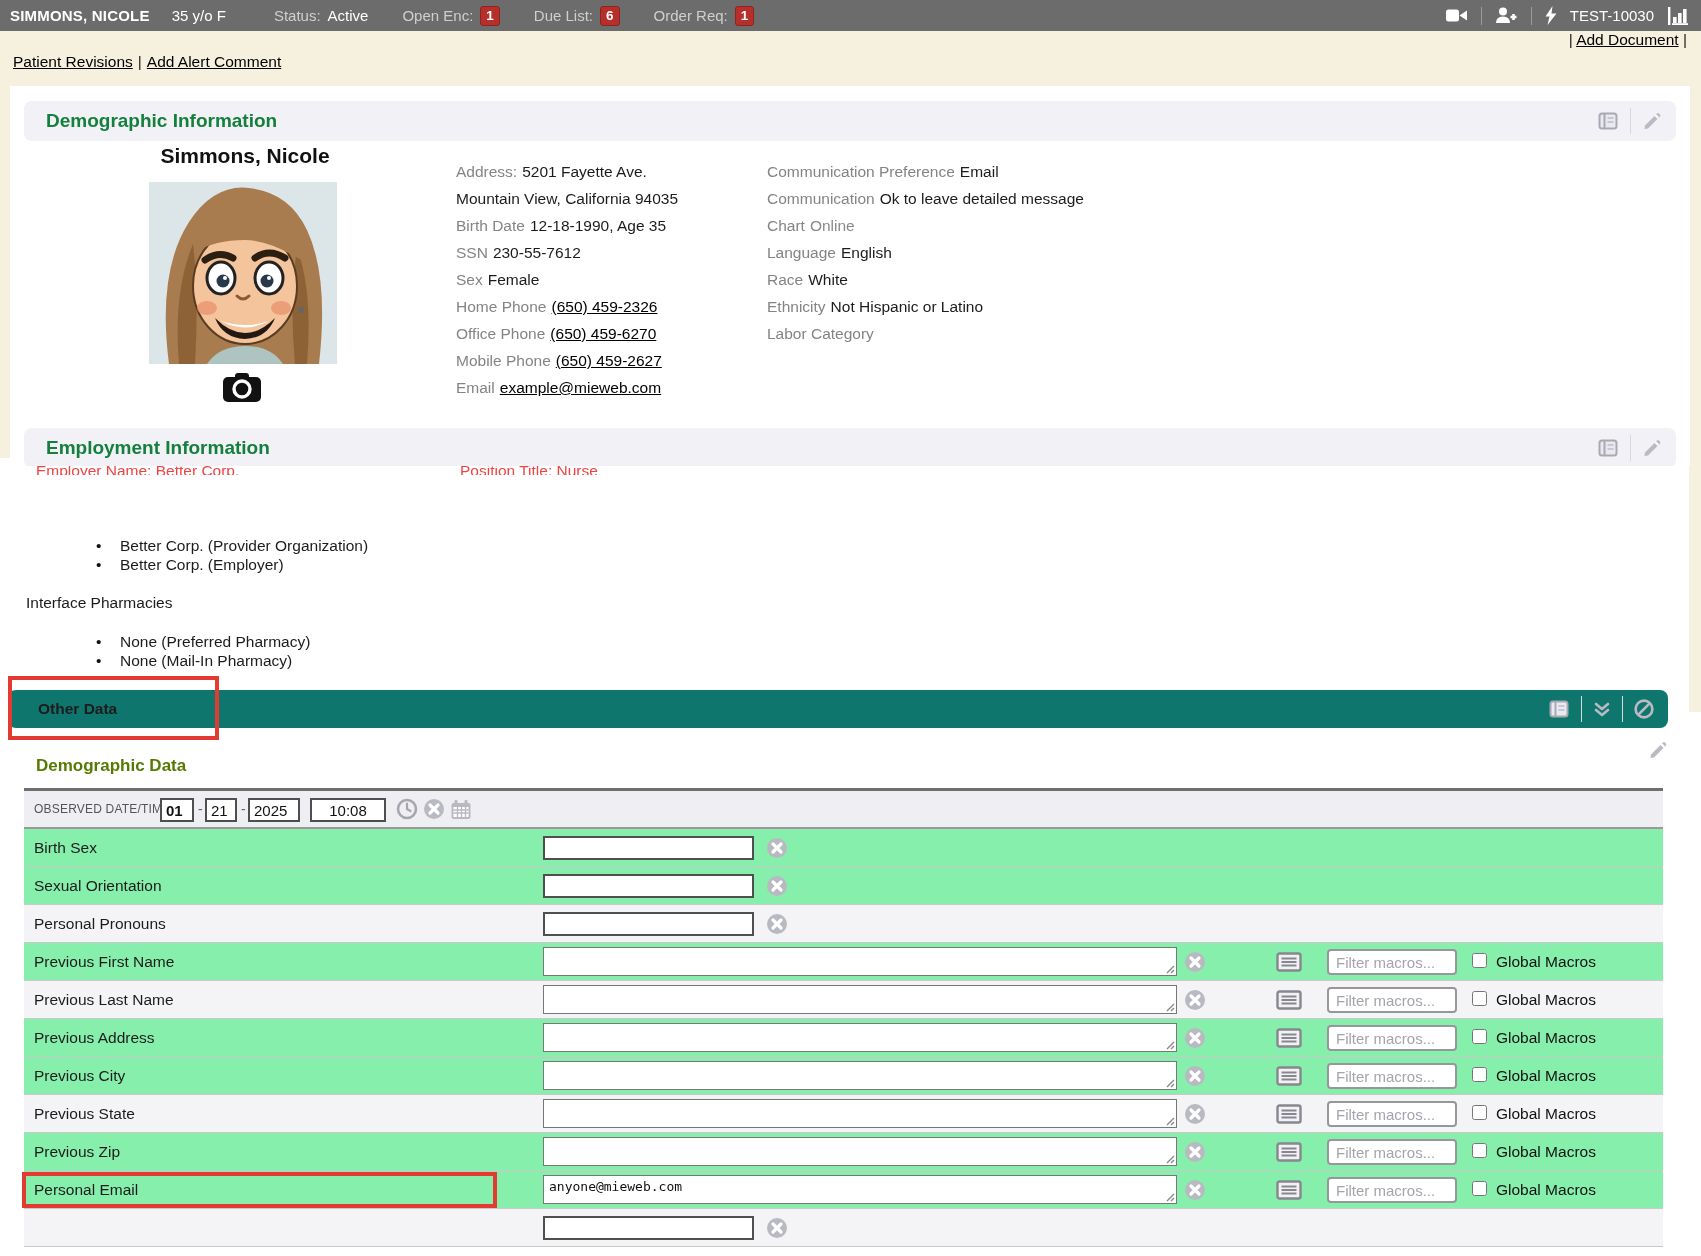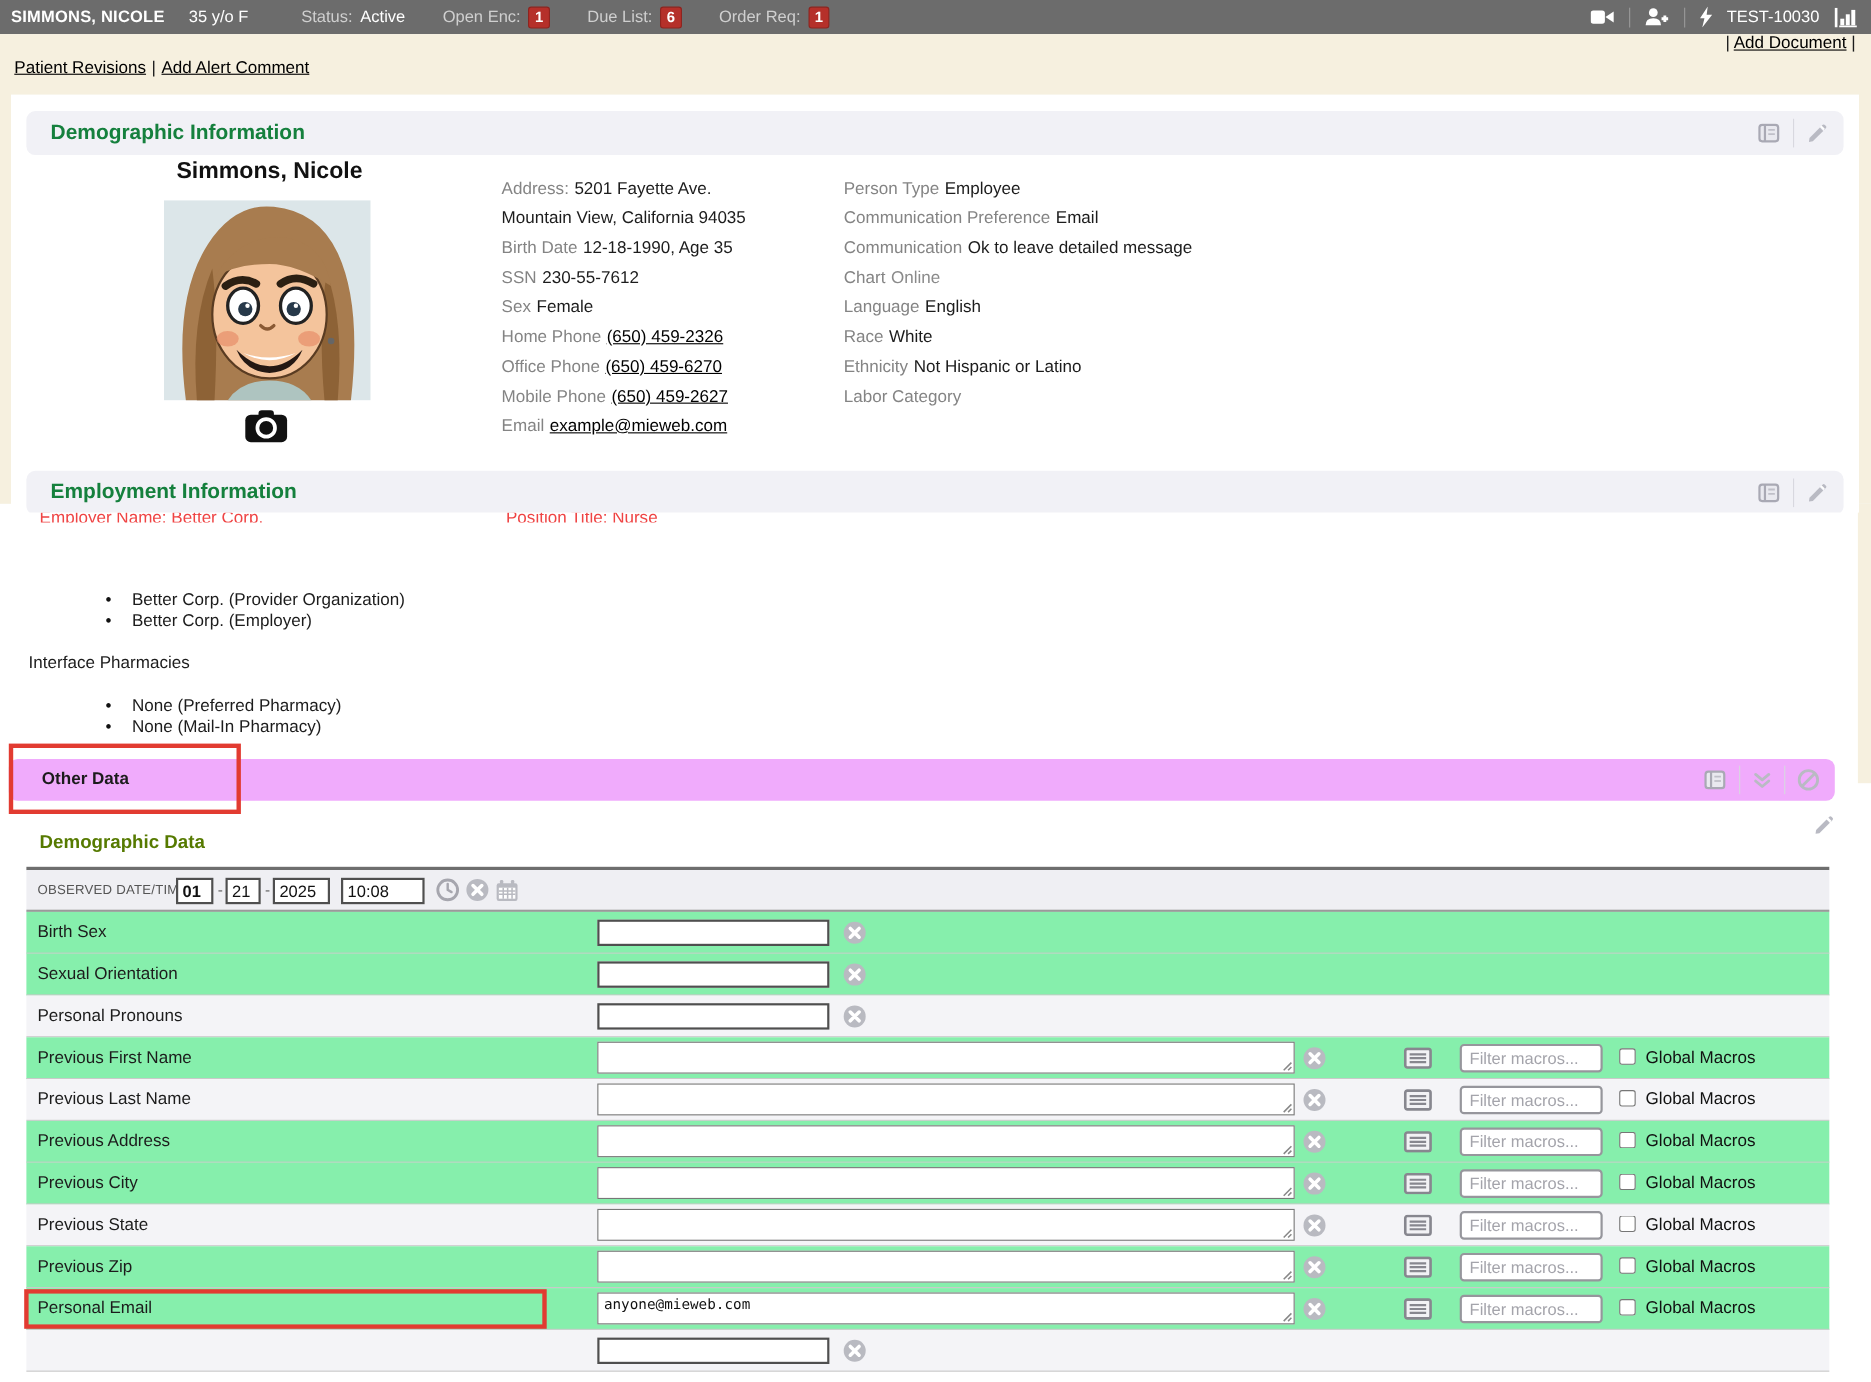--- a/index.html
+++ b/index.html
@@ -50,21 +50,21 @@
   .cliprow{position:absolute;left:36px;top:462px;width:980px;height:13px;overflow:hidden;
            font-size:15.5px;color:#ef4444;z-index:1}
   .cliprow .frag2{position:absolute;left:424px;top:0}
 
   
   .blist{position:absolute;left:76px;margin:0;padding:0;list-style:none;font-size:15.5px}
   .blist li{position:relative;padding-left:44px;line-height:19px}
   .blist li::before{content:"•";position:absolute;left:20px;top:0;color:#111}
   .iph{position:absolute;left:26px;top:594px;font-size:15.5px}
 
-  .odbar{position:absolute;left:8px;top:690px;width:1660px;height:38px;background:#f0abfc;border-radius:8px;
+  .odbar{position:absolute;left:8px;top:690px;width:1660px;height:38px;background:#0f766e;border-radius:8px;
          display:flex;align-items:center;box-sizing:border-box;padding:0 14px;z-index:2}
   .odbar .t{font-weight:bold;font-size:15.5px;padding-left:16px}
   .redbox{position:absolute;left:8px;top:676px;width:211px;height:64px;border:4px solid #e23b31;
           box-sizing:border-box;z-index:4;pointer-events:none}
   .pencil-solo{position:absolute;left:1648px;top:740px;cursor:pointer;z-index:2}
   .ddtitle{position:absolute;left:36px;top:756px;font-size:17px;font-weight:bold;color:#567a00}
 
   
   .dtable{position:absolute;left:24px;top:788px;width:1639px;border-top:3px solid #6e6e6e;z-index:1}
   .obs{position:relative;height:38px;background:#efeff3;border-bottom:2px solid #9a9a9a;box-sizing:border-box}
@@ -267,21 +267,20 @@
       <div class="line"><span class="vl" style="margin-left: 0px;">Mountain View, California 94035</span></div>
       <div class="line"><span class="lb">Birth Date</span><span class="vl">12-18-1990, Age 35</span></div>
       <div class="line"><span class="lb">SSN</span><span class="vl">230-55-7612</span></div>
       <div class="line"><span class="lb">Sex</span><span class="vl">Female</span></div>
       <div class="line"><span class="lb">Home Phone</span><a class="vl vlink">(650) 459-2326</a></div>
       <div class="line"><span class="lb">Office Phone</span><a class="vl vlink">(650) 459-6270</a></div>
       <div class="line"><span class="lb">Mobile Phone</span><a class="vl vlink">(650) 459-2627</a></div>
       <div class="line"><span class="lb">Email</span><a class="vl vlink">example@mieweb.com</a></div>
     </div>
   <div class="col" style="left:757px" id="attribute-lines">
-      <div class="line"><span class="lb">Person Type</span><span class="vl">Employee</span></div>
       <div class="line"><span class="lb">Communication Preference</span><span class="vl">Email</span></div>
       <div class="line"><span class="lb">Communication</span><span class="vl">Ok to leave detailed message</span></div>
       <div class="line"><span class="lb">Chart</span><span class="vl muted">Online</span></div>
       <div class="line"><span class="lb">Language</span><span class="vl">English</span></div>
       <div class="line"><span class="lb">Race</span><span class="vl">White</span></div>
       <div class="line"><span class="lb">Ethnicity</span><span class="vl">Not Hispanic or Latino</span></div>
       <div class="line"><span class="lb">Labor Category</span><span class="vl"></span></div>
     </div>
 
   <div class="secbar" style="top:342px">
@@ -348,21 +347,21 @@
 <div class="ddtitle">Demographic Data</div>
 
 <div class="dtable" id="dtable">
   <div class="obs">
     <span class="olab">OBSERVED DATE/TIME:</span>
     <input class="di" style="left: 136px; width: 34px; font-weight: bold;" value="01">
     <span class="dsep" style="left:174px">-</span>
     <input class="di" style="left: 181px; width: 32px;" value="21">
     <span class="dsep" style="left:217px">-</span>
     <input class="di" style="left: 224px; width: 52px;" value="2025">
-    <input class="di" style="left: 286px; width: 76px;" value="10:08">
+    <input class="di" style="left: 286px; width: 76px; text-align: center;" value="10:08">
     <span class="obsicons">
       <span class="icbtn">
           <svg width="22" height="22">
             <use href="#g-clock"></use>
           </svg>
         </span>
       <span class="icbtn">
           <svg width="22" height="22">
             <use href="#g-xcircle"></use>
           </svg>

